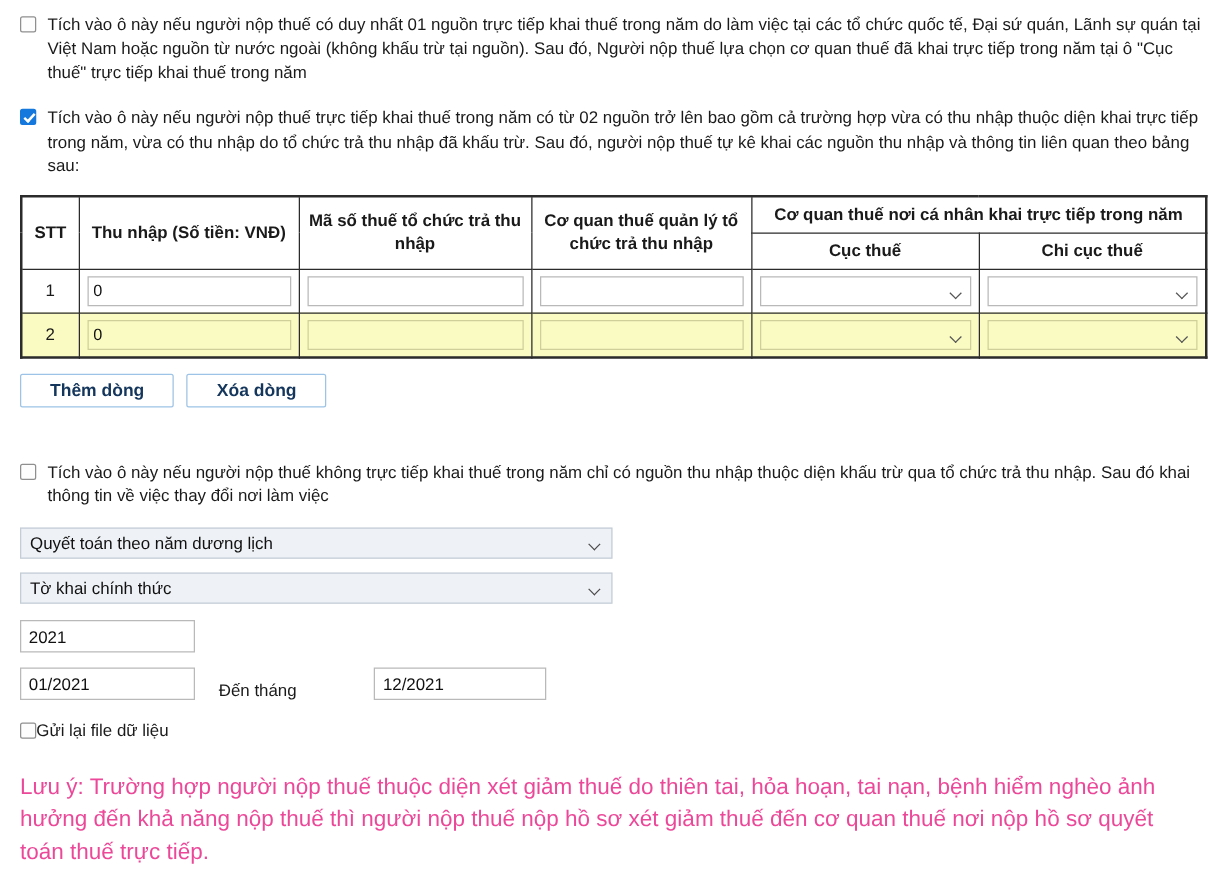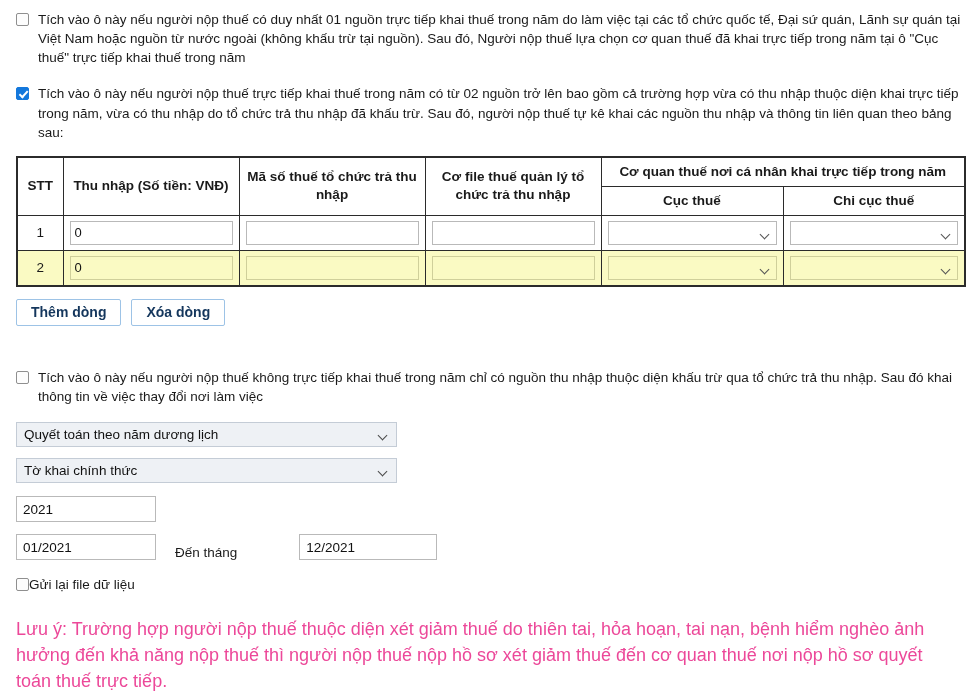--- a/index.html
+++ b/index.html
@@ -159,32 +159,32 @@
     gap: 10px;
   }
   .btn-light {
     font-family: "Liberation Sans", sans-serif;
     font-size: 14px;
     font-weight: bold;
     color: #14365c;
     background: #ffffff;
     border: 1px solid #9dc3e6;
     border-radius: 2px;
-    padding: 5px 14px;
+    padding: 5px 23px;
     cursor: pointer;
     line-height: 1.1;
   }
 
   
   .block-3 { margin-top: 42px; }
 
   .form-select {
     box-sizing: border-box;
     position: relative;
-    width: 381px;
+    width: 474px;
     height: 25px;
     margin-top: 11px;
     border: 1px solid #c4ccd6;
     background: #eef1f5;
     font-size: 13.5px;
     color: #111;
     display: flex;
     align-items: center;
     padding: 0 38px 0 7px;
     white-space: nowrap;
@@ -289,21 +289,21 @@
           <col class="col-mst">
         <col class="col-cqt">
           <col class="col-ct">
           <col class="col-cct">
       </colgroup>
       <thead>
         <tr>
           <th rowspan="2">STT</th>
           <th rowspan="2">Thu nhập (Số tiền: VNĐ)</th>
           <th rowspan="2">Mã số thuế tổ chức trả thu nhập</th>
-          <th rowspan="2">Cơ file thuế quản lý tổ chức trả thu nhập</th>
+          <th rowspan="2">Cơ quan thuế quản lý tổ chức trả thu nhập</th>
           <th colspan="2">Cơ quan thuế nơi cá nhân khai trực tiếp trong năm</th>
         </tr>
         <tr>
           <th>Cục thuế</th>
           <th>Chi cục thuế</th>
         </tr>
       </thead>
       <tbody>
         <tr class="row-1">
           <td class="stt-cell">1</td>

